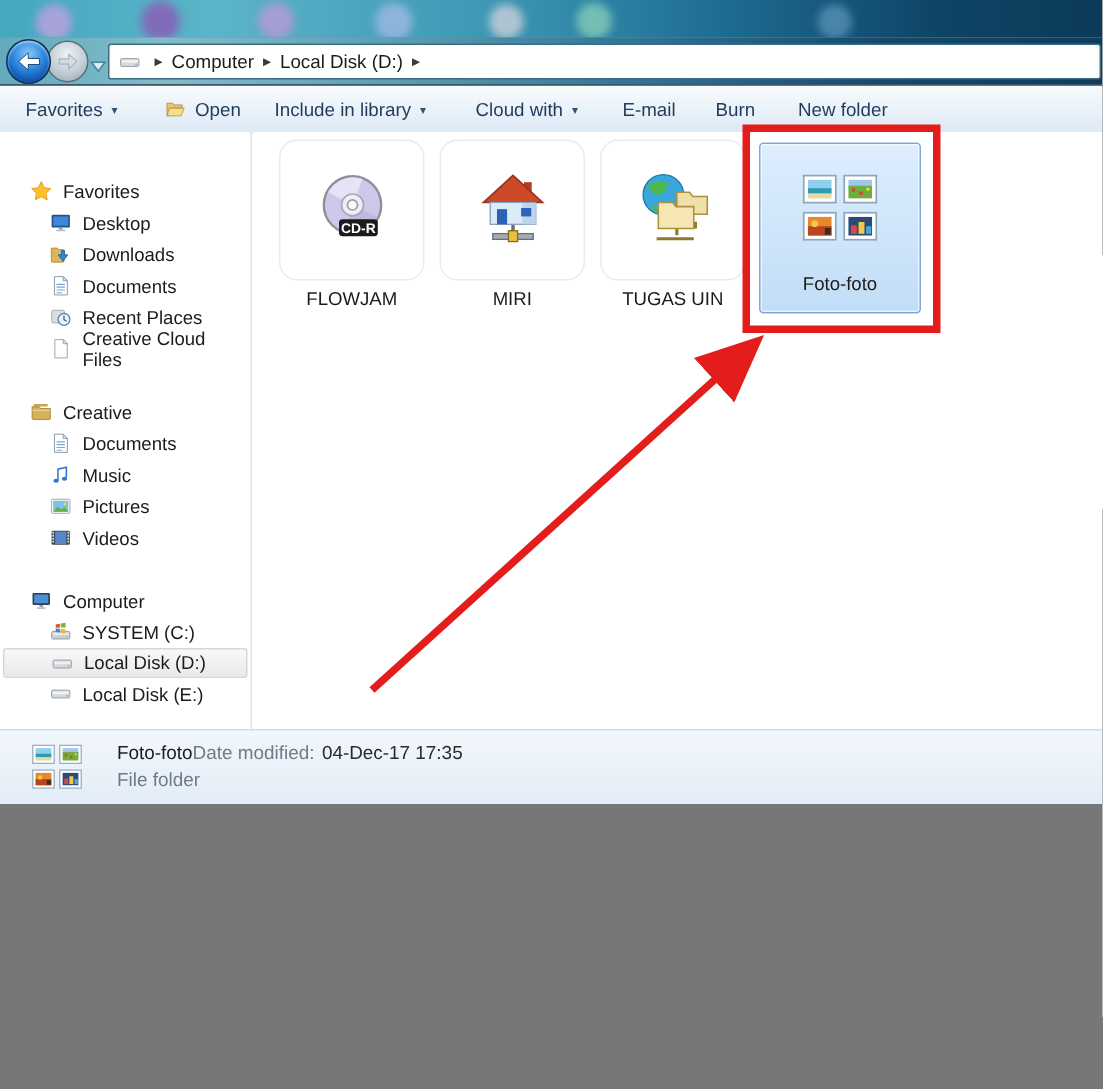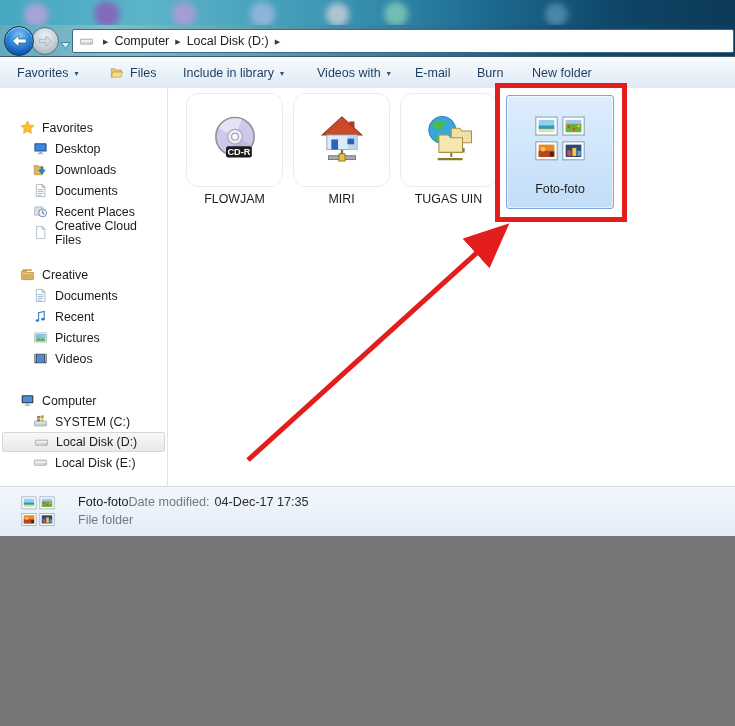--- a/index.html
+++ b/index.html
@@ -134,28 +134,28 @@
         <span>Favorites</span>
         <span class="caret">▾</span>
       </div>
       <div class="tb-btn">
         <span class="tb-ic">
           <svg width="100%" height="100%" viewBox="0 0 16 16">
             <path d="M1.5 3.2h4.4l1 1.3h6.2v2.2H5L3 12.8H1.5z" fill="#e9c76a" stroke="#a8823a" stroke-width="0.6"></path>
             <path d="M3.2 7h11.4l-2.3 5.8H1.7z" fill="#f7dd8d" stroke="#b08c40" stroke-width="0.6"></path>
           </svg>
         </span>
-        <span>Files</span>
+        <span>Open</span>
       </div>
       <div class="tb-btn">
         <span>Include in library</span>
         <span class="caret">▾</span>
       </div>
       <div class="tb-btn">
-        <span>Videos with</span>
+        <span>Cloud with</span>
         <span class="caret">▾</span>
       </div>
       <div class="tb-btn">
         <span>E-mail</span>
       </div>
       <div class="tb-btn">
         <span>Burn</span>
       </div>
       <div class="tb-btn">
         <span>New folder</span>
@@ -254,21 +254,21 @@
           <span>Documents</span>
         </div>
         <div class="nav-item">
           <span class="nav-ic">
             <svg width="100%" height="100%" viewBox="0 0 16 16">
               <path d="M6 12V4l6-1.4v7.2" fill="none" stroke="#2f78c8" stroke-width="1.1"></path>
               <ellipse cx="4.7" cy="12.2" rx="1.9" ry="1.4" fill="#2f78c8"></ellipse>
               <ellipse cx="10.7" cy="10.8" rx="1.9" ry="1.4" fill="#2f78c8"></ellipse>
             </svg>
           </span>
-          <span>Recent</span>
+          <span>Music</span>
         </div>
         <div class="nav-item">
           <span class="nav-ic">
             <svg width="100%" height="100%" viewBox="0 0 16 16">
               <rect x="1.5" y="3" width="13" height="10" rx="0.8" fill="#fff" stroke="#9aa6b0" stroke-width="0.7"></rect>
               <rect x="2.6" y="4.1" width="10.8" height="7.8" fill="#79c3e8"></rect>
               <path d="M2.6 11.9l3.4-3.6 2.6 2.4 2-2.2 2.8 3.4z" fill="#6cae3e"></path>
               <circle cx="11" cy="6.3" r="1.1" fill="#f8d24a"></circle>
             </svg>
           </span>

